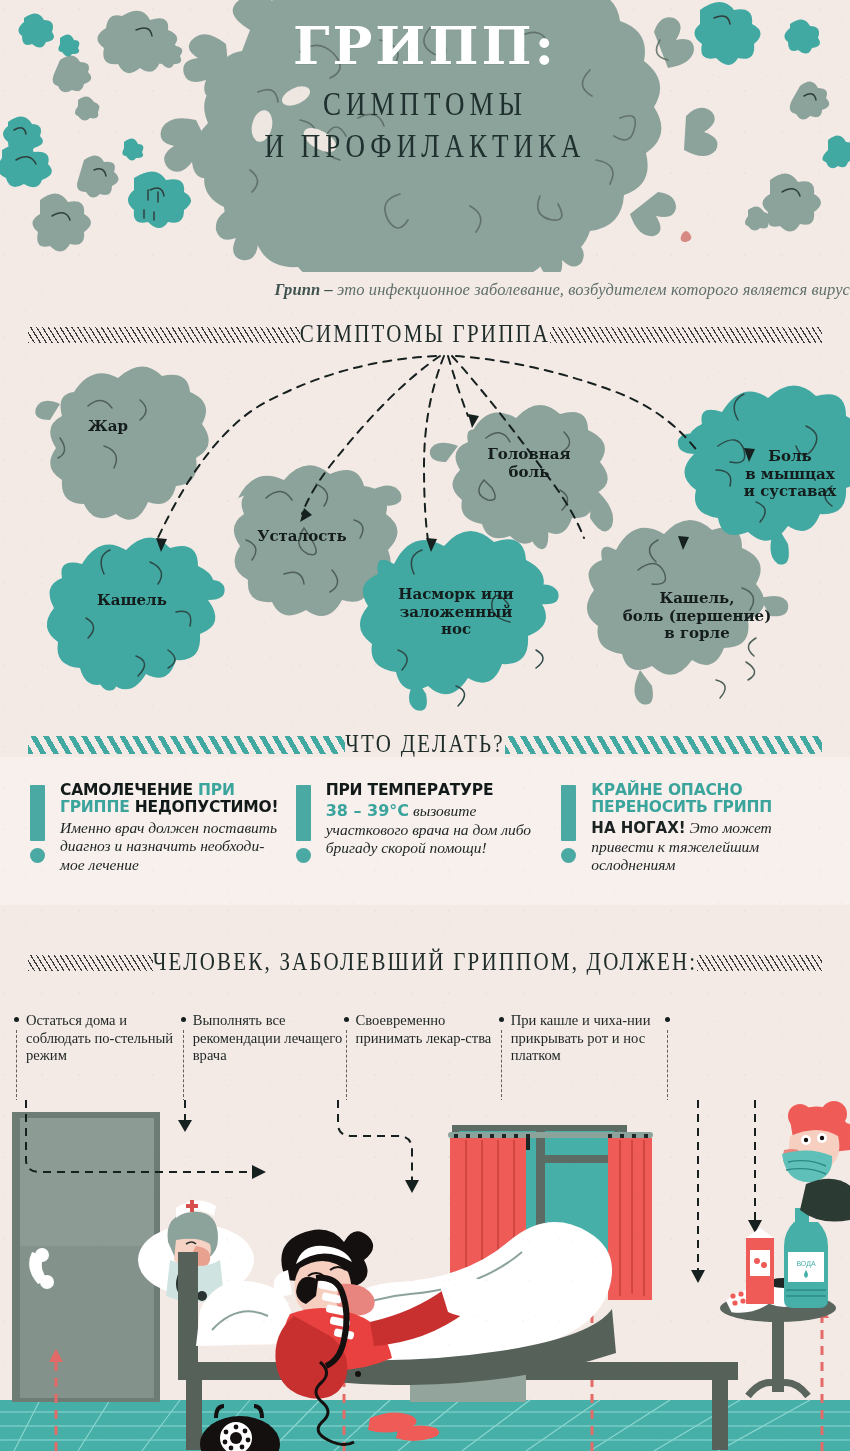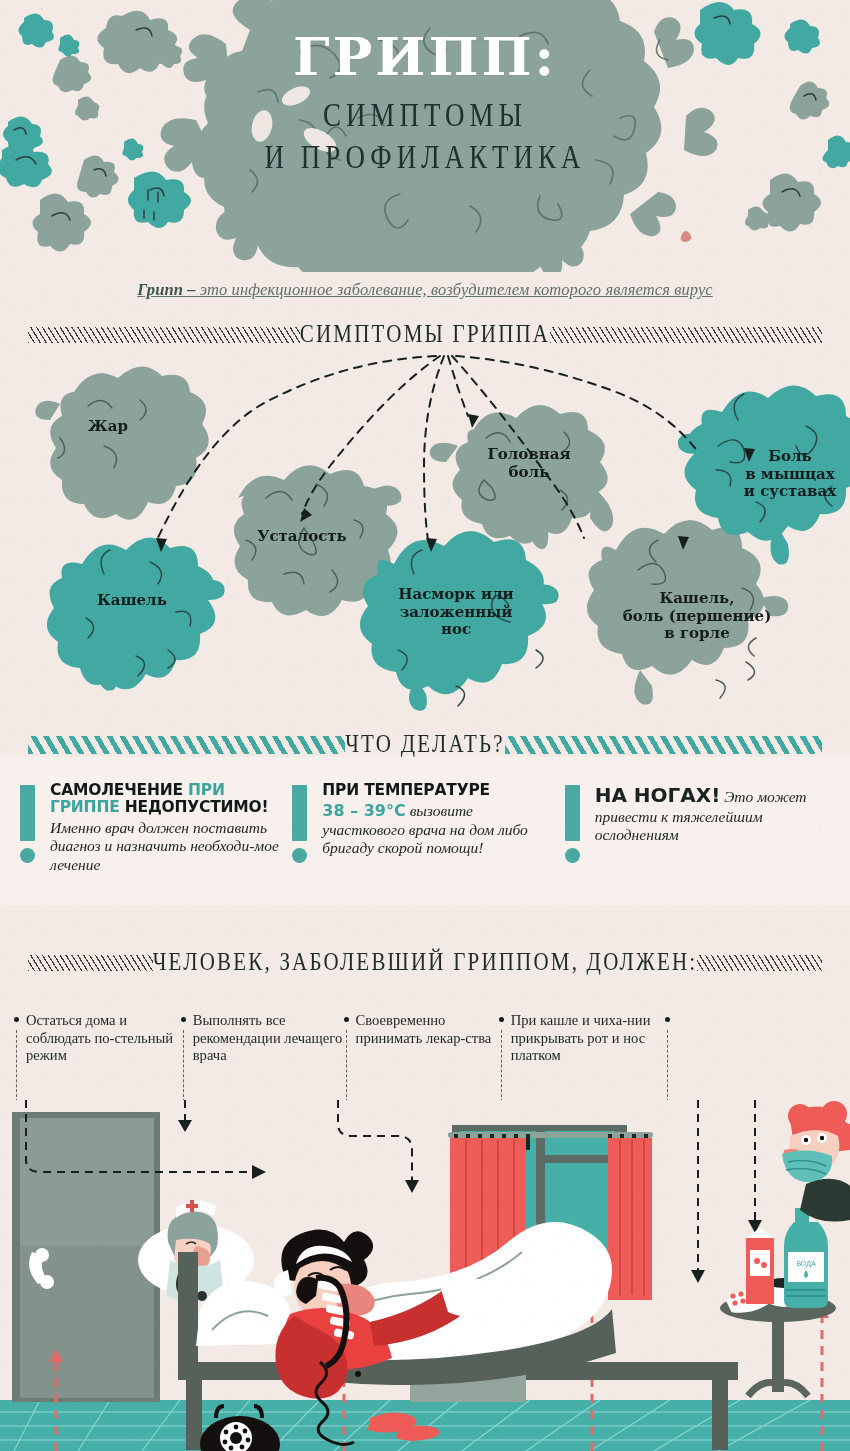--- a/index.html
+++ b/index.html
@@ -25,40 +25,40 @@
       radial-gradient(circle at 78% 31%, rgba(120,100,95,.08) 0 1px, transparent 1px),
       radial-gradient(circle at 31% 84%, rgba(120,100,95,.08) 0 1px, transparent 1px),
       radial-gradient(circle at 62% 12%, rgba(120,100,95,.07) 0 1px, transparent 1px);
     background-size: 37px 41px, 53px 47px, 61px 59px, 43px 39px, 67px 71px;
   }
 
   
   .header { position:relative; height:272px; overflow:hidden; }
   .header svg { position:absolute; inset:0; }
   .title-wrap {
-    position:absolute; left:0; right:0; top:30px; text-align:center; z-index:5;
+    position:absolute; left:0; right:0; top:19px; text-align:center; z-index:5;
   }
   .title-main {
     font-family:"DejaVu Serif", serif;
     font-weight:bold; font-size:53px; letter-spacing:3px;
     color:#ffffff; line-height:1.0;
     text-shadow:0 1px 0 rgba(0,0,0,.06);
   }
   .title-sub1, .title-sub2 {
     font-family:"Liberation Serif", serif;
     color:#20302e; letter-spacing:5px; line-height:1.22;
     transform: scaleY(1.22); transform-origin: top center;
   }
   .title-sub1 { font-size:27px; margin-top:12px; }
   .title-sub2 { font-size:27px; margin-top:9px; }
 
   
   .lead {
-    position:absolute; top:280px; left:0; right:0; text-align:center;
-    font-style:italic; font-size:16.5px; color:#5f6f6b; letter-spacing:.1px;text-decoration:underline;
+    position:absolute; top:280px; left:0; right:0; text-align:right;
+    font-style:italic; font-size:16.5px; color:#5f6f6b; letter-spacing:.1px;
   }
   .lead b { font-weight:bold; color:#3f5450; font-style:italic; }
 
   
   .divider { position:absolute; left:0; right:0; display:flex; align-items:center; padding:0 28px; }
   .hatch { flex:1; height:16px; }
   .hatch.dark {
     background-image: repeating-linear-gradient(58deg, #3c3c3c 0 1.2px, transparent 1.2px 5px);
   }
   .hatch.teal {
@@ -78,34 +78,34 @@
     position:absolute; text-align:center; z-index:4;
     font-family:"DejaVu Serif", serif; font-weight:bold;
     color:#141d1c; font-size:15px; line-height:1.18;
     white-space:pre-line;
   }
 
   
   .band-light {
     position:absolute; left:0; width:850px; background:#f8f0ec;
   }
-  .cols { position:absolute; top:782px; left:0; width:850px; display:flex; padding:0 20px; gap:7px; }
+  .cols { position:absolute; top:782px; left:0; width:850px; display:flex; padding:0 30px; gap:7px; }
   .col { position:relative; padding-left:30px; flex:1; }
   .bang { position:absolute; left:0; top:3px; width:15px; }
   .bang .bar { width:15px; height:56px; background:#4aa9a3; border-radius:1px; }
   .bang .dot { width:15px; height:15px; border-radius:50%; background:#4aa9a3; margin-top:7px; }
   .col-head {
     font-family:"DejaVu Sans", sans-serif; font-weight:bold;
     font-size:15.5px; line-height:1.12; color:#111a19; letter-spacing:-.2px;
   }
   .col-head .tl { color:#3ba49d; }
   .col-body {
     font-style:italic; font-size:15.5px; line-height:1.19; color:#1a2322; margin-top:2px;
   }
-  .col-body .hd { font-family:"DejaVu Sans", sans-serif; font-weight:bold; font-style:normal; font-size:20px; }
+  .col-body .hd { font-family:"DejaVu Sans", sans-serif; font-weight:bold; font-style:normal; font-size:15px; }
   .col-body .tnum { font-family:"DejaVu Sans", sans-serif; font-weight:bold; font-style:normal; color:#3ba49d; font-size:16px; }
 
   
   .bullets { position:absolute; top:1012px; left:0; width:850px; display:flex; padding:0 14px; }
   .bullet { position:relative; padding-left:12px; font-size:14.6px; line-height:1.2; color:#1c2524; }
   .bullet .dot { position:absolute; left:0; top:5px; width:5px; height:5px; border-radius:50%; background:#14201f; }
   .bullet .vline {
     position:absolute; left:2px; top:18px; width:0; height:72px;
     border-left:1.6px dashed #6c5c58;
   }
@@ -401,20 +401,21 @@
         </div>
       <div class="col-head">ПРИ ТЕМПЕРАТУРЕ</div>
       <div class="col-body"><span class="tnum">38 – 39°C</span><span> вызовите участкового врача на дом либо бригаду скорой помощи!</span></div>
     </div>
 
     <div class="col">
       <div class="bang">
           <div class="bar"></div>
           <div class="dot"></div>
         </div>
+      <div class="col-head"><span class="tl">КРАЙНЕ ОПАСНО ПЕРЕНОСИТЬ ГРИПП</span></div>
       <div class="col-body"><span class="hd">НА НОГАХ!</span><span> Это может привести к тяжелейшим ослоднениям</span></div>
     </div>
   </div>
 
   <div class="divider" style="top:950px;">
     <div class="hatch dark"></div>
     <div class="divider-title">ЧЕЛОВЕК, ЗАБОЛЕВШИЙ ГРИППОМ, ДОЛЖЕН:</div>
     <div class="hatch dark"></div>
   </div>
 

